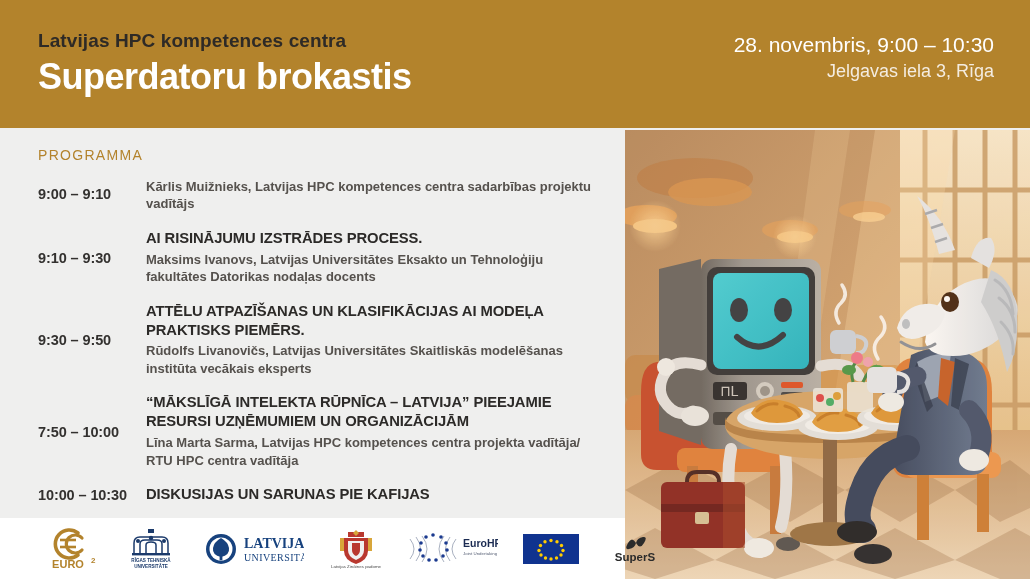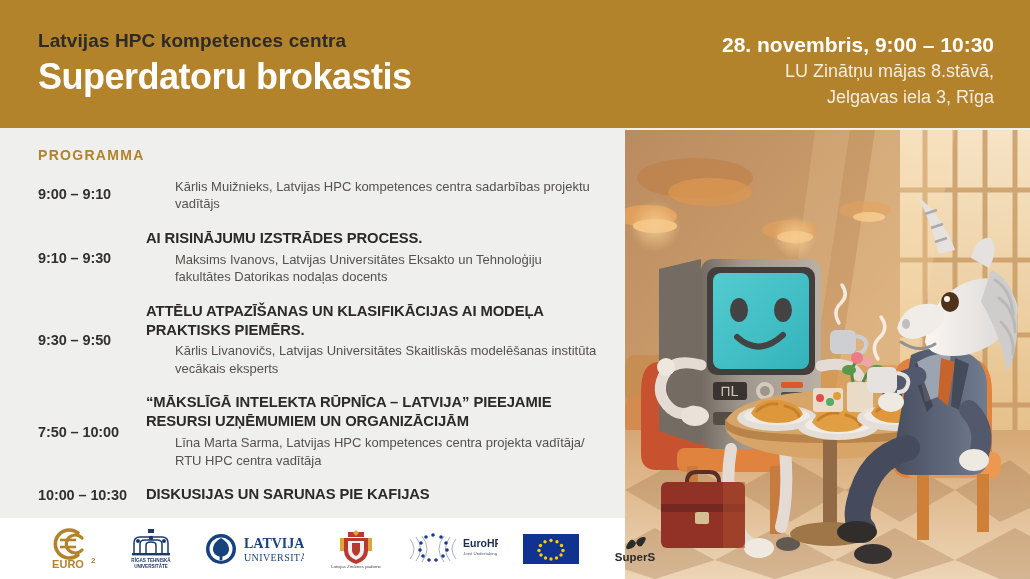--- a/index.html
+++ b/index.html
@@ -51,21 +51,21 @@
     white-space: nowrap;
   }
   .header-right {
     position: absolute;
     right: 36px;
     top: 32px;
     text-align: right;
   }
   .date-line {
     font-size: 21px;
-    font-weight: bold;
+    font-weight: normal;
     color: #ffffff;
     line-height: 1.25;
     white-space: nowrap;
   }
   .venue-line {
     font-size: 18px;
     font-weight: normal;
     color: #f4ece0;
     line-height: 1.45;
     white-space: nowrap;
@@ -77,21 +77,21 @@
     left: 0; top: 128px;
     width: 1030px;
     height: 390px;
     background: #efefee;
   }
   .section-label {
     position: absolute;
     left: 38px;
     top: 19px;
     font-size: 14px;
-    font-weight: bold;
+    font-weight: normal;
     letter-spacing: 1.3px;
     color: #b3832c;
   }
   .agenda {
     position: absolute;
     left: 38px;
     top: 47px;
     width: 560px;
   }
   .agenda-row {
@@ -115,24 +115,23 @@
   .slot-title {
     font-size: 14.8px;
     font-weight: bold;
     color: #2c2a28;
     line-height: 1.28;
     letter-spacing: -0.1px;
   }
   .slot-speaker {
     margin-top: 3px;
     font-size: 13px;
-    font-weight: normal;
+    font-weight: bold;
     color: #55514d;
     line-height: 1.34;
-    margin-left: 29px;
   }
 
   
   .photo {
     position: absolute;
     left: 625px;
     top: 130px;
     width: 405px;
     height: 449px;
     overflow: hidden;
@@ -178,21 +177,20 @@
 
 <div class="poster">
 
   <div class="header">
     <div class="header-left">
       <div class="eyebrow">Latvijas HPC kompetences centra</div>
       <div class="title">Superdatoru brokastis</div>
     </div>
     <div class="header-right">
       <div class="date-line">28. novembris, 9:00 – 10:30</div>
-      <div class="venue-line">LU Zinātņu mājas 8.stāvā,</div>
       <div class="venue-line">Jelgavas iela 3, Rīga</div>
     </div>
   </div>
 
   <div class="body-area">
     <div class="section-label">PROGRAMMA</div>
 
     <div class="agenda">
 
       <div class="agenda-row">
@@ -207,21 +205,21 @@
         <div class="slot-body">
           <div class="slot-title">AI RISINĀJUMU IZSTRĀDES PROCESS.</div>
           <div class="slot-speaker">Maksims Ivanovs, Latvijas Universitātes Eksakto un Tehnoloģiju fakultātes Datorikas nodaļas docents</div>
         </div>
       </div>
 
       <div class="agenda-row">
         <div class="slot-time">9:30 – 9:50</div>
         <div class="slot-body">
           <div class="slot-title">ATTĒLU ATPAZĪŠANAS UN KLASIFIKĀCIJAS AI MODEĻA PRAKTISKS PIEMĒRS.</div>
-          <div class="slot-speaker">Kārlis Livanovičs, Latvijas Universitātes Skaitliskās modelēšanas institūta vecākais eksperts</div>
+          <div class="slot-speaker">Rūdolfs Livanovičs, Latvijas Universitātes Skaitliskās modelēšanas institūta vecākais eksperts</div>
         </div>
       </div>
 
       <div class="agenda-row">
         <div class="slot-time">7:50 – 10:00</div>
         <div class="slot-body">
           <div class="slot-title">“MĀKSLĪGĀ INTELEKTA RŪPNĪCA – LATVIJA” PIEEJAMIE RESURSI UZŅĒMUMIEM UN ORGANIZĀCIJĀM</div>
           <div class="slot-speaker">Līna Marta Sarma, Latvijas HPC kompetences centra projekta vadītāja/ RTU HPC centra vadītāja</div>
         </div>
       </div>

